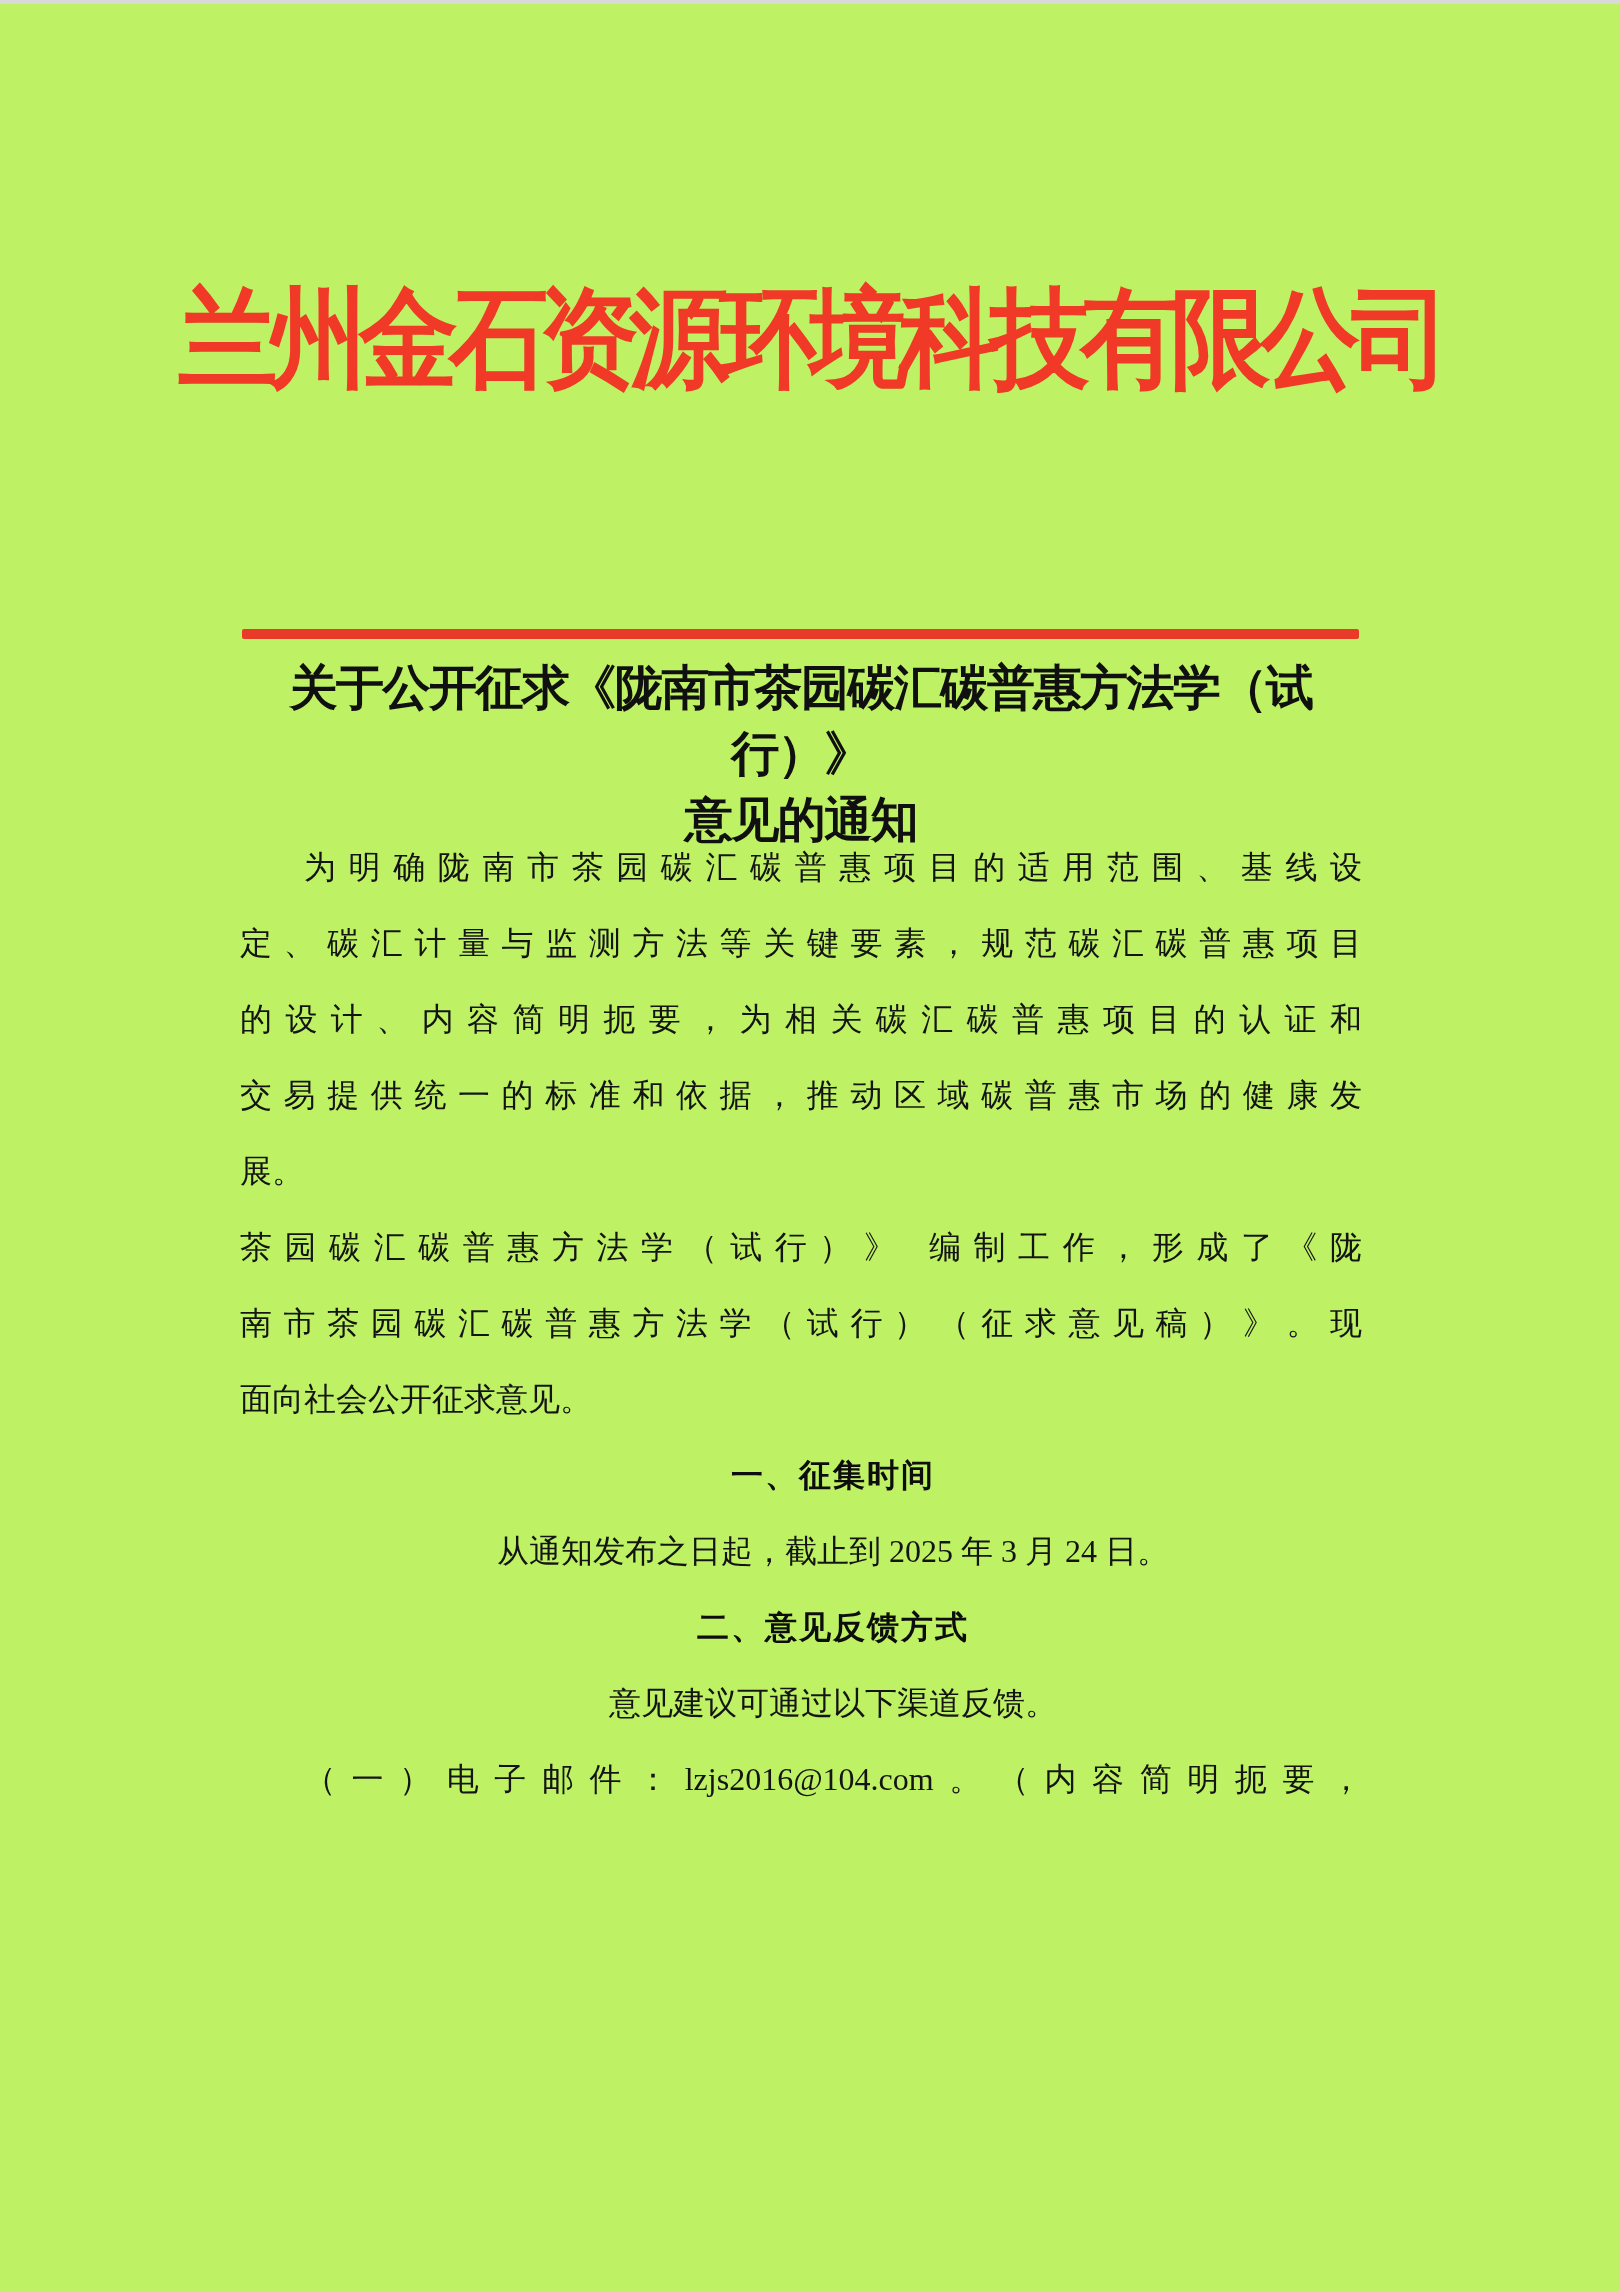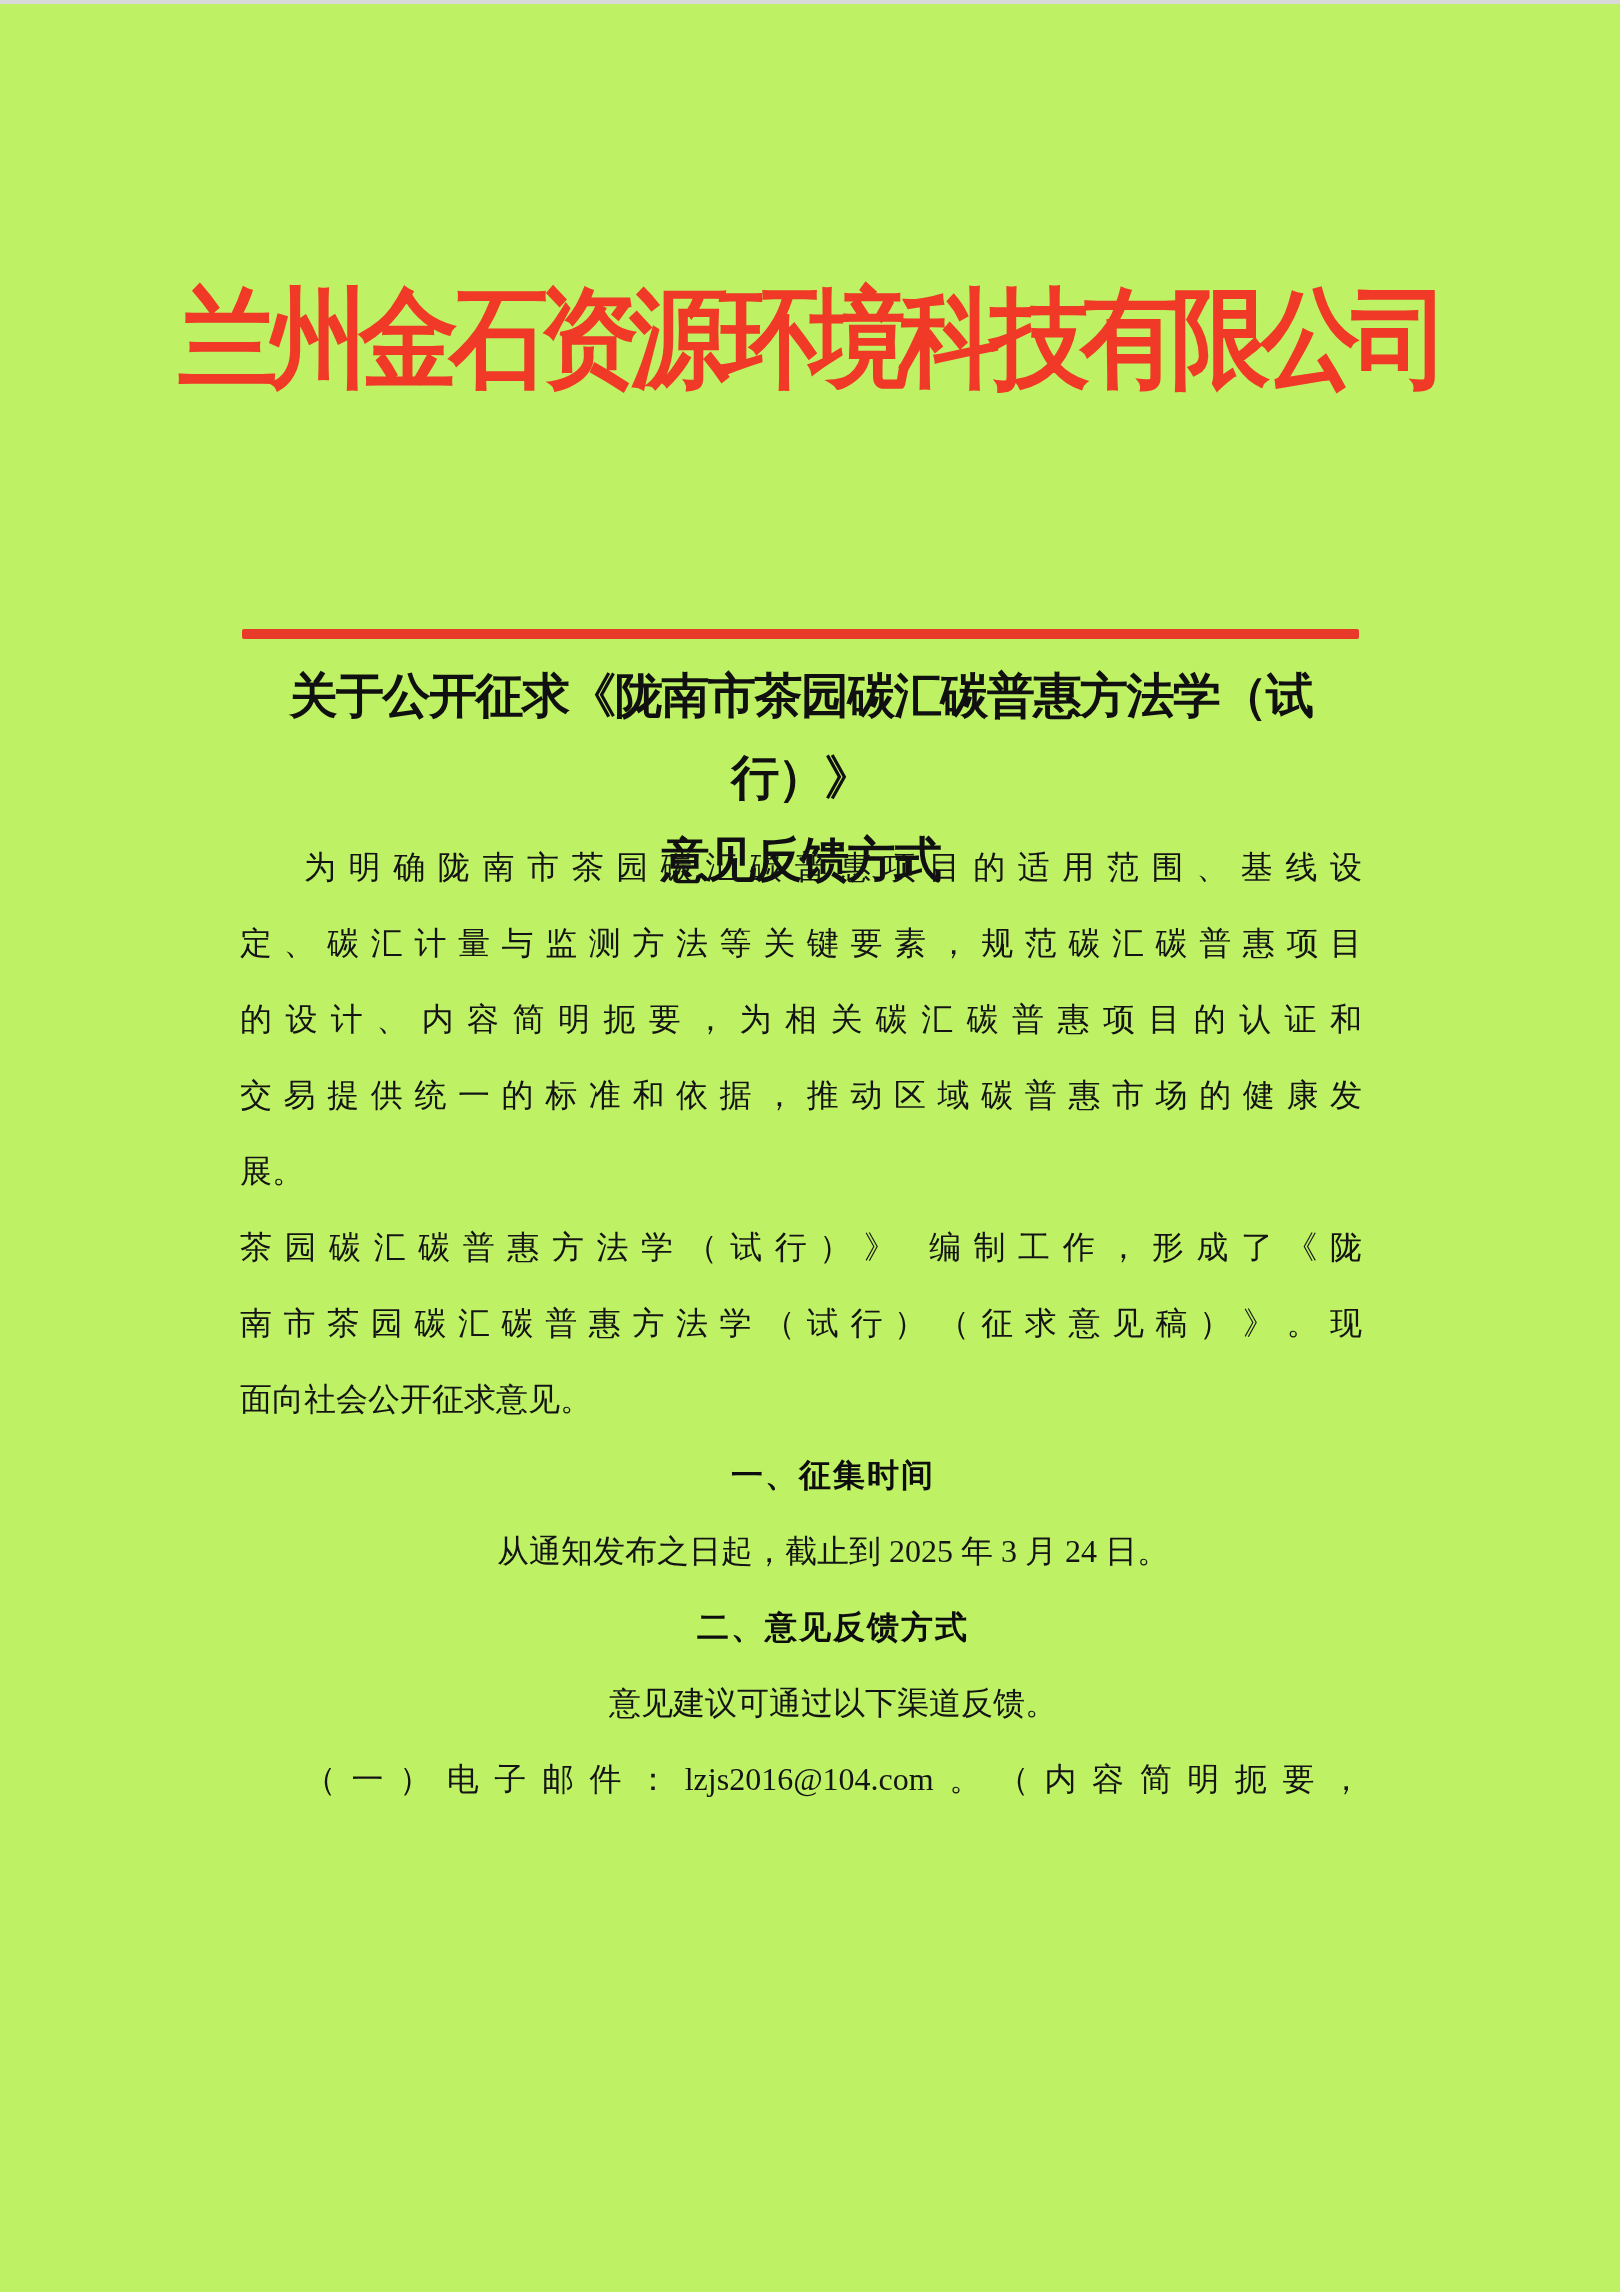--- a/index.html
+++ b/index.html
@@ -34,21 +34,21 @@
     background:#e73a28;
     border-radius:2px;
   }
   
   .doc-title {
     position:absolute;
     top:651px; left:240px; width:1122px;
     text-align:center;
     font-weight:700;
     font-size:48px;
-    line-height:82px;
+    line-height:66px;
     letter-spacing:-1.5px;
     color:#101010;
   }
   
   .doc-body {
     position:absolute;
     top:825px; left:240px; width:1122px;
     font-size:32px;
     line-height:76px;
     color:#141414;
@@ -67,21 +67,21 @@
 <body>
 
 <div class="page">
 
   <div class="company">兰州金石资源环境科技有限公司</div>
 
   <div class="red-rule"></div>
 
   <div class="doc-title">
     <div>关于公开征求《陇南市茶园碳汇碳普惠方法学（试行）》</div>
-    <div>意见反馈方式</div>
+    <div>意见的通知</div>
   </div>
 
   <div class="doc-body">
     <div class="line fill indent">为明确陇南市茶园碳汇碳普惠项目的适用范围、基线设</div>
     <div class="line fill">定、碳汇计量与监测方法等关键要素，规范碳汇碳普惠项目</div>
     <div class="line fill">的设计、内容简明扼要，为相关碳汇碳普惠项目的认证和</div>
     <div class="line fill">交易提供统一的标准和依据，推动区域碳普惠市场的健康发</div>
     <div class="line">展。</div>
     <div class="line fill">茶园碳汇碳普惠方法学（试行）》 编制工作，形成了《陇</div>
     <div class="line fill">南市茶园碳汇碳普惠方法学（试行）（征求意见稿）》。现</div>

